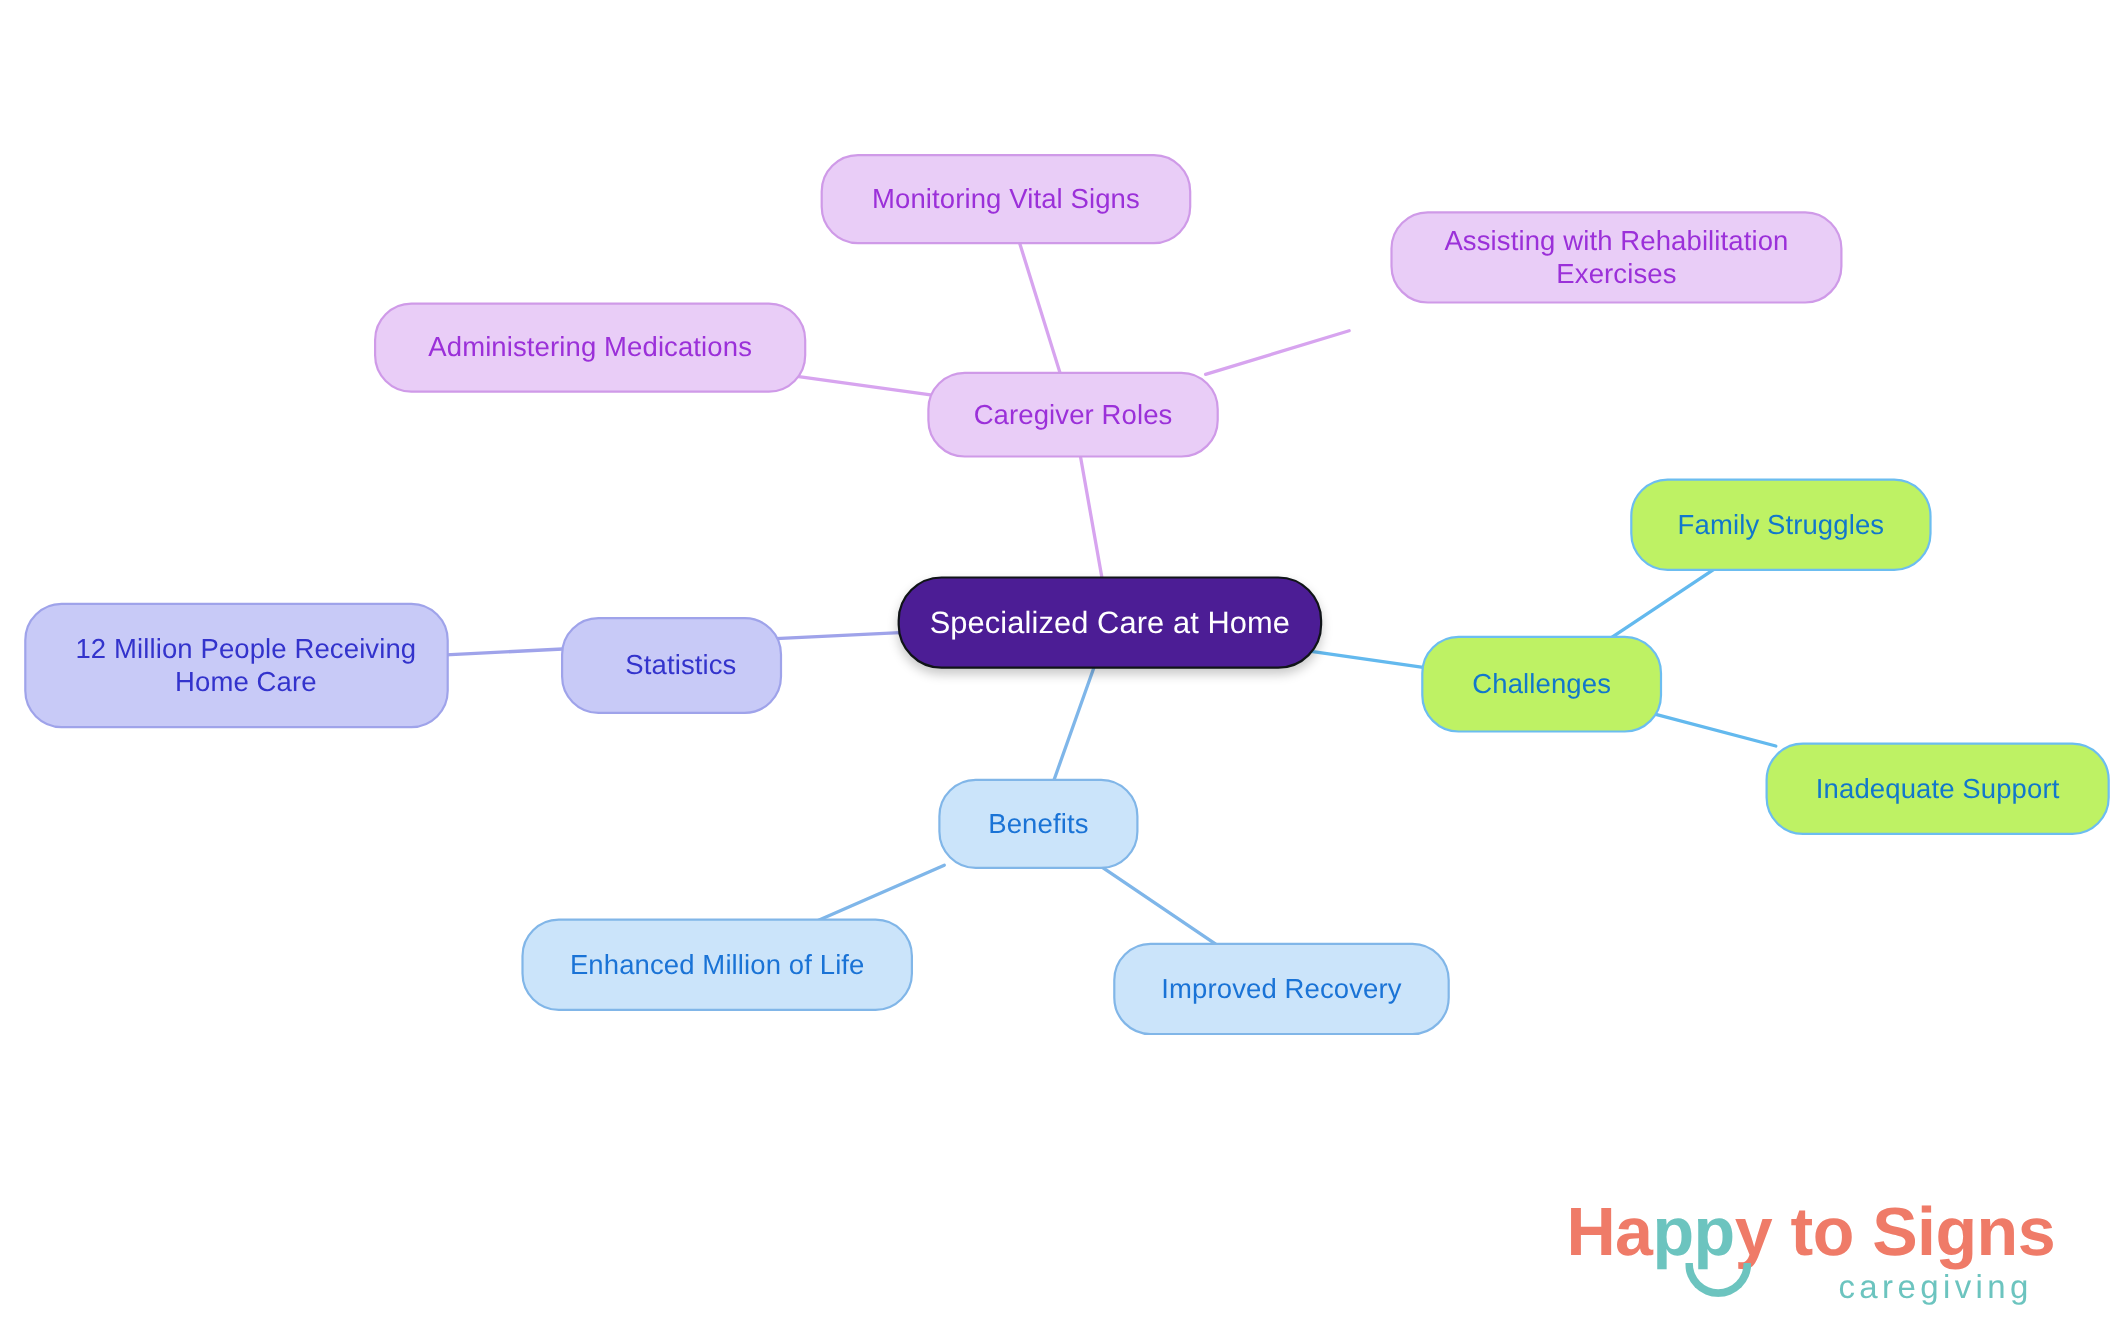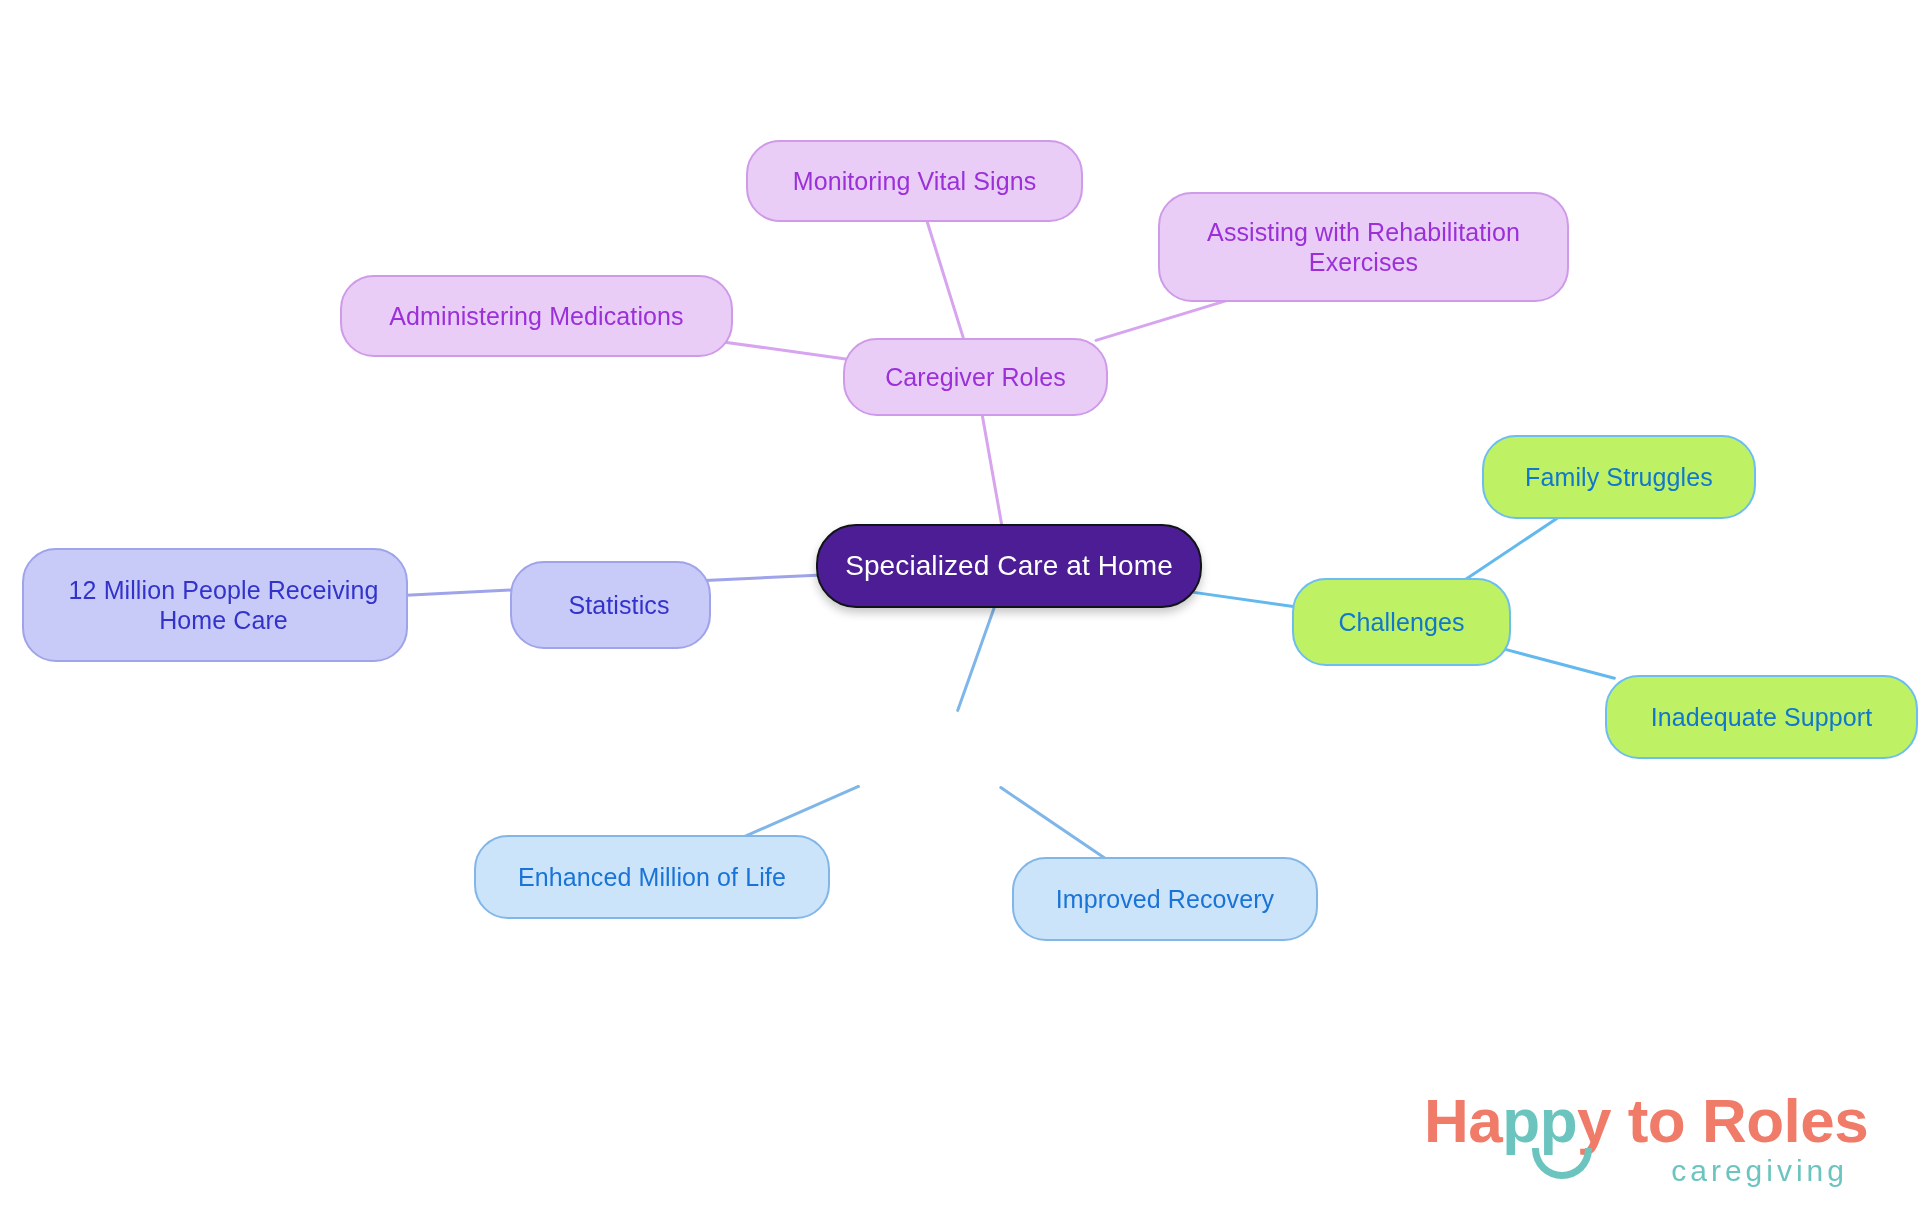--- a/index.html
+++ b/index.html
@@ -145,38 +145,39 @@
   </svg>
 
   <div class="node root" id="n-root" style="left: 816px; top: 524px; width: 386px; height: 84px;">Specialized Care at Home</div>
 
   <div class="node violet" id="n-monitoring-vital-signs" style="left: 746px; top: 140px; width: 337px; height: 82px;">Monitoring Vital Signs</div>
 
   <div class="node violet" id="n-caregiver-roles" style="left: 843px; top: 338px; width: 265px; height: 78px;">Caregiver Roles</div>
 
   <div class="node violet" id="n-administering-medications" style="left: 340px; top: 275px; width: 393px; height: 82px;">Administering Medications</div>
 
-  <div class="node violet" id="n-assisting-rehabilitation-exercises" style="left: 1158px; top: 192px; width: 411px; height: 110px;">Assisting with Rehabilitation
+  <div class="node violet" id="n-assisting-rehabilitation-exercises" style="left: 1264px; top: 192px; width: 411px; height: 84px;">Assisting with Rehabilitation
 Exercises</div>
 
   <div class="node indigo" id="n-statistics" style="left: 510px; top: 541px; width: 201px; height: 88px; margin-top: 20px;">Statistics</div>
 
   <div class="node indigo" id="n-twelve-million-people" style="left: 22px; top: 548px; width: 386px; height: 114px;">12 Million People Receiving
 Home Care</div>
 
   <div class="node sky" id="n-challenges" style="left: 1292px; top: 578px; width: 219px; height: 88px;">Challenges</div>
 
   <div class="node sky" id="n-family-struggles" style="left: 1482px; top: 435px; width: 274px; height: 84px;">Family Struggles</div>
 
   <div class="node sky" id="n-inadequate-support" style="left: 1605px; top: 675px; width: 313px; height: 84px;">Inadequate Support</div>
 
+  <div class="node paleblue" id="n-benefits" style="left: 853px; top: 708px; width: 182px; height: 82px;">Benefits</div>
 
   <div class="node paleblue" id="n-enhanced-quality-of-life" style="left: 474px; top: 835px; width: 356px; height: 84px;">Enhanced Million of Life</div>
 
   <div class="node paleblue" id="n-improved-recovery" style="left: 1012px; top: 857px; width: 306px; height: 84px;">Improved Recovery</div>
 
   <div id="brand">
-    <div class="wordmark"><span class="w-coral">Ha</span><span class="w-teal">pp</span><span class="w-coral">y</span><span class="w-coral"> to Roles</span></div>
+    <div class="wordmark"><span class="w-coral">Ha</span><span class="w-teal">pp</span><span class="w-coral">y</span><span class="w-coral"> to Signs</span></div>
     <div class="smile"></div>
     <div class="sub">caregiving</div>
   </div>
 
 </div>
 
 </body></html>

